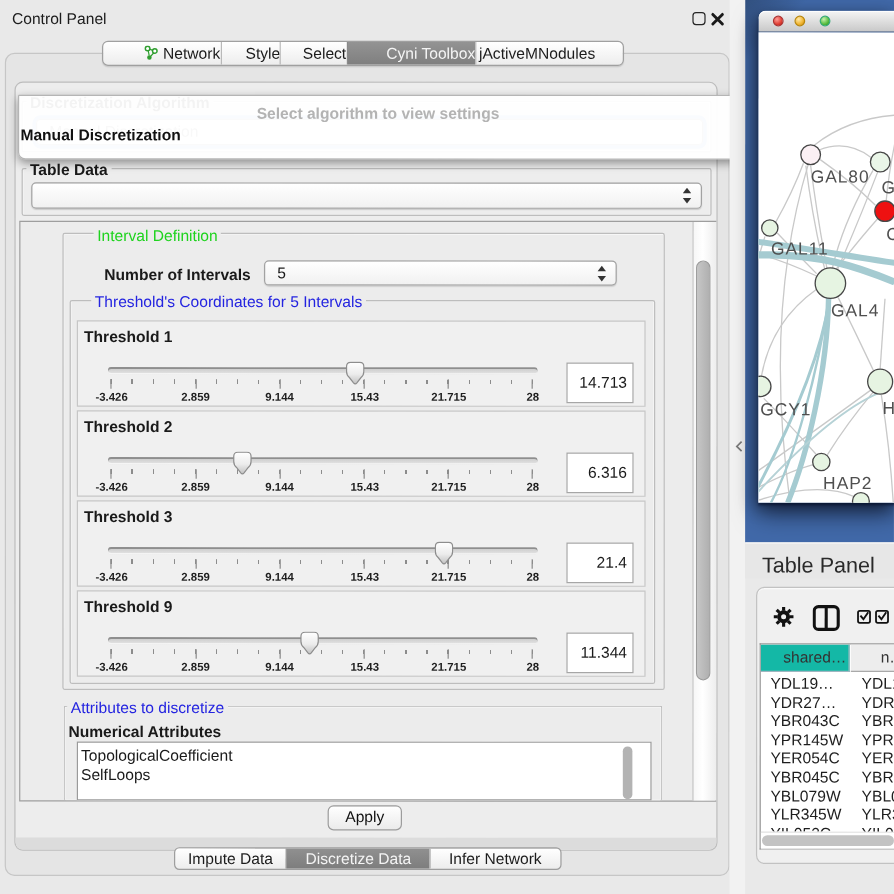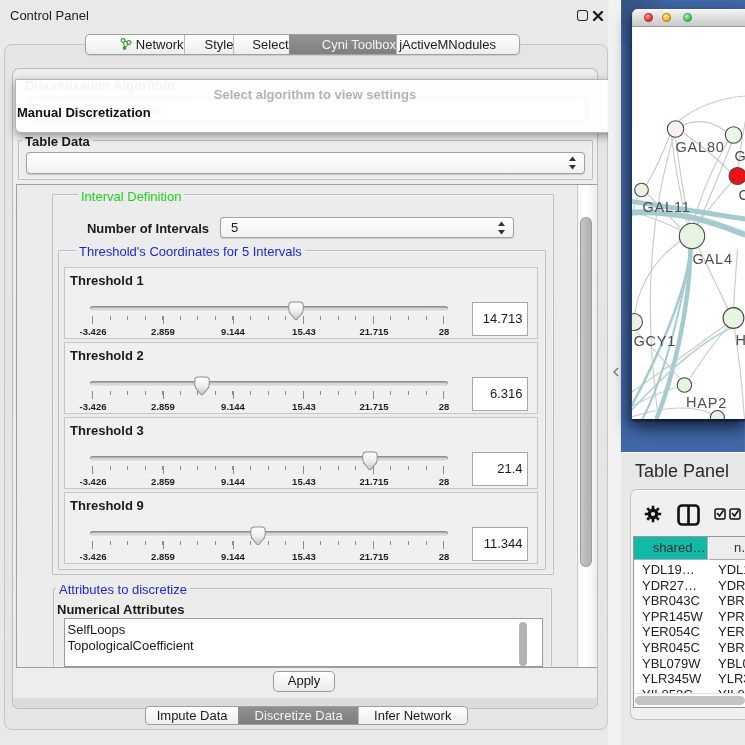--- a/index.html
+++ b/index.html
@@ -237,22 +237,22 @@
       </defs>
 <path d="M0.8,4.3 Q0.8,0.9 4.2,0.9 L11.8,0.9 Q15.2,0.9 15.2,4.3 L15.2,8.6 Q15.2,11.8 12.7,13.8 L9.4,18 Q8,19.7 6.6,18 L3.3,13.8 Q0.8,11.8 0.8,8.6 Z" fill="url(#tg4)" stroke="#8d8d8d" stroke-width="1"></path>
     </svg>
 <div class="vfield">11.344</div>
 </div>
 
 <div class="group" style="left:53px;top:588px;width:499px;height:79px;border-bottom:none"></div>
 <div class="grouplabel" style="left:56px;top:581.5px;background:#ececec;color:#2424e0">Attributes to discretize</div>
 <div class="abs" style="left:57px;top:601.5px;font-weight:bold">Numerical Attributes</div>
 <div id="listbox">
+  <div class="li">TopologicalCoefficient</div>
   <div class="li">SelfLoops</div>
-  <div class="li">TopologicalCoefficient</div>
 </div>
 <div id="listsb"></div>
 <div id="applybtn">Apply</div>
 <div id="bottabs">
  <div class="seg" style="width:92.8px">Impute Data</div>
  <div class="seg sel" style="width:121px">Discretize Data</div>
  <div class="seg" style="width:109.2px">Infer Network</div>
 </div>
 
 <div id="popup">

